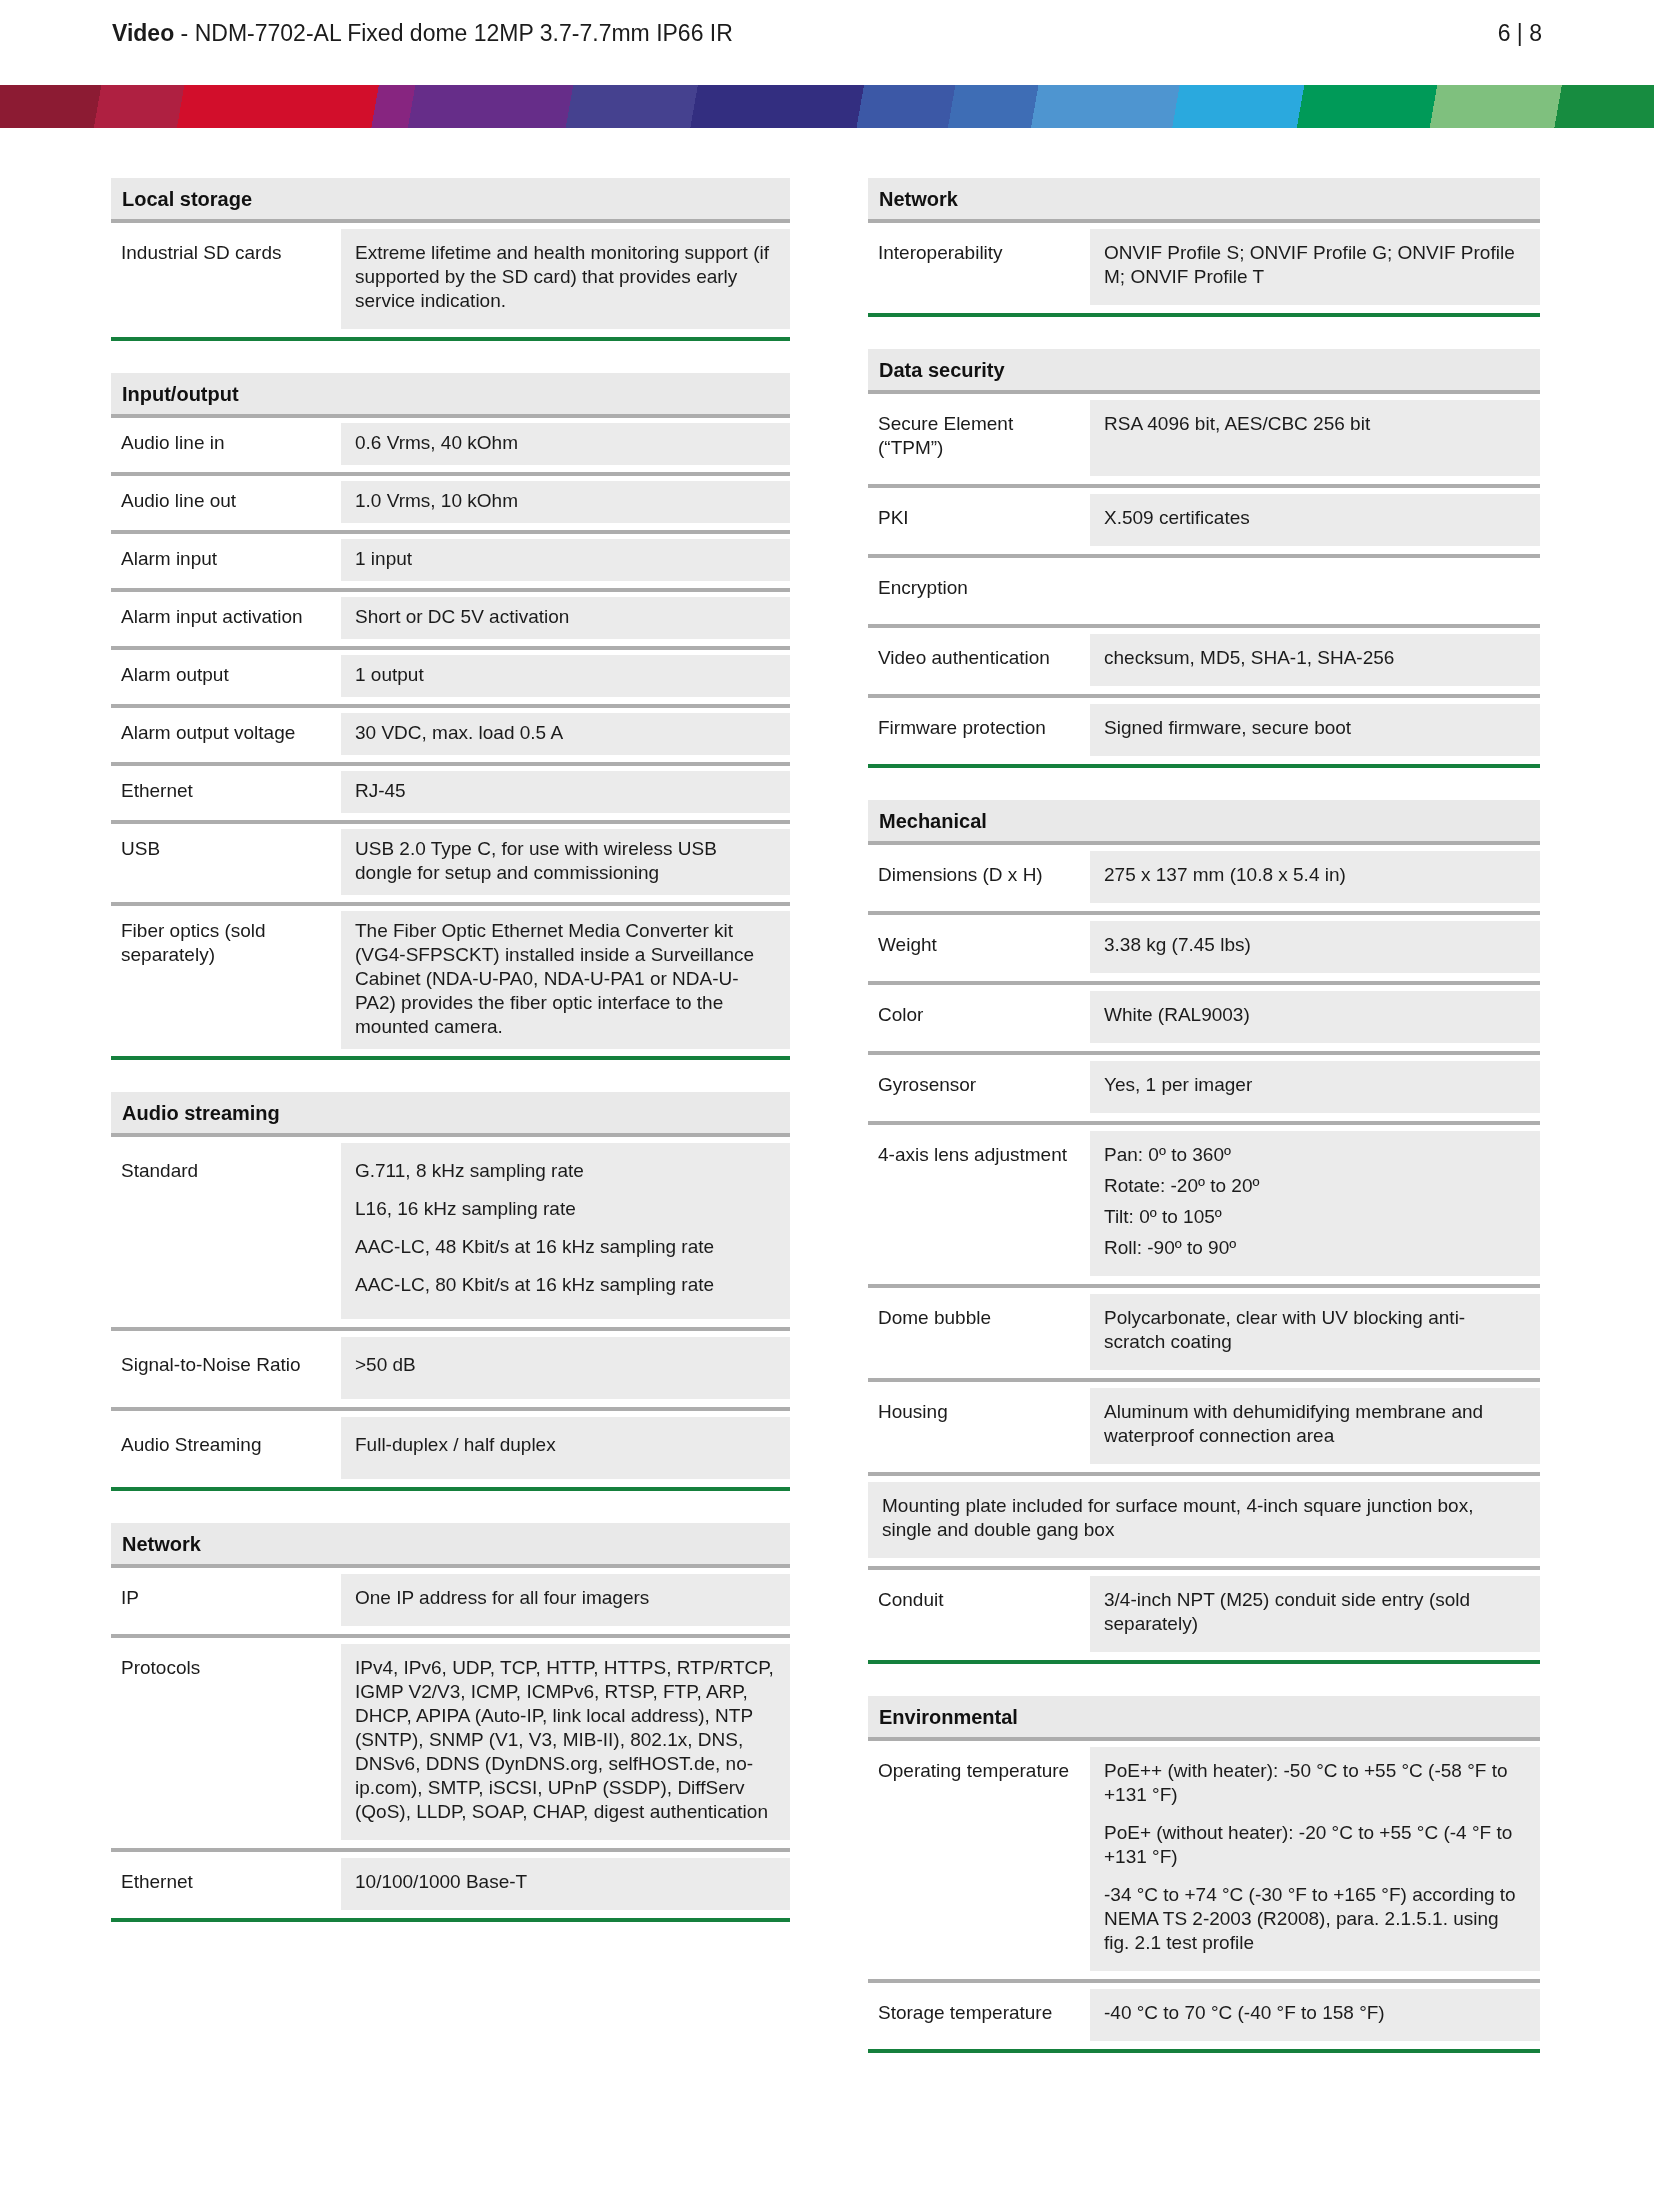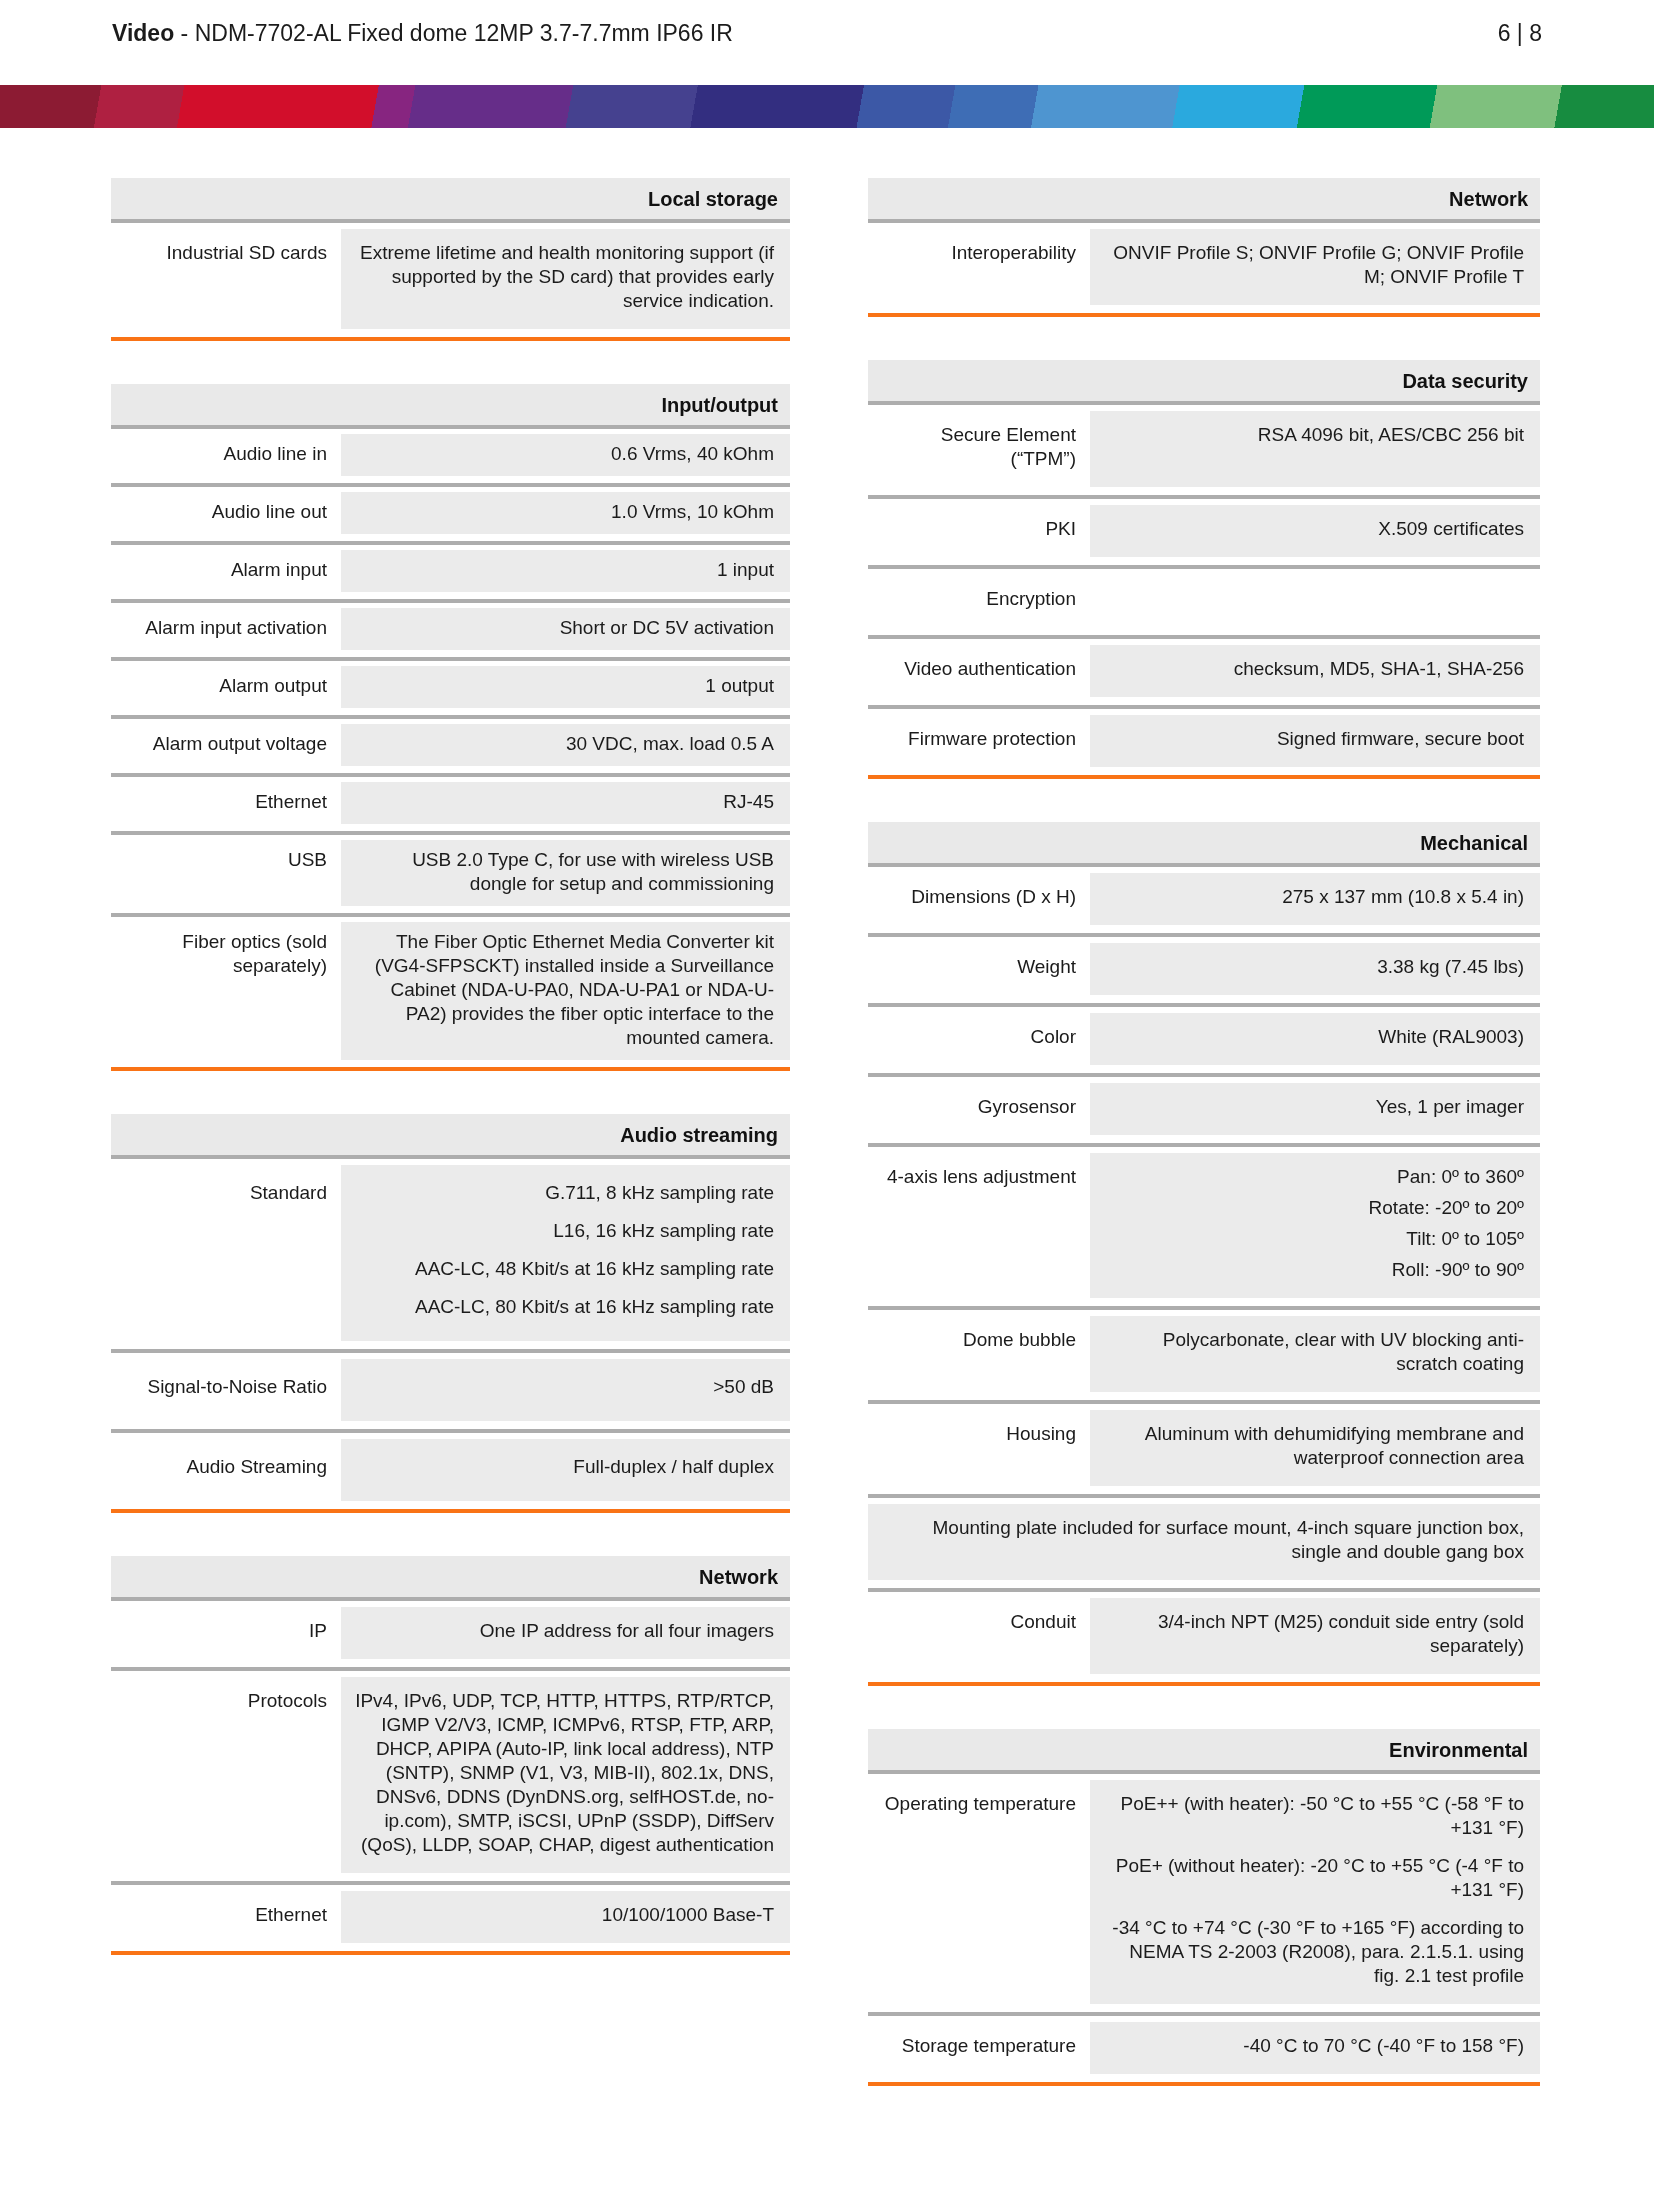--- a/index.html
+++ b/index.html
@@ -24,31 +24,31 @@
     height: 43px; width: 100%;
     margin-top: 38px;
   }
   .content {
     display: grid;
     grid-template-columns: 679px 672px;
     column-gap: 78px;
     padding: 50px 114px 0 111px;
     align-items: start;
   }
-  .spec-section { margin-bottom: 43px; text-align: right; }
+  .spec-section { margin-bottom: 32px; }
   .section-header {
     background: #e9e9e9;
     border-bottom: 4px solid #adadad;
     font-weight: bold;
     font-size: 20px;
     line-height: 24px;
     padding: 9px 12px 8px 11px;
     color: #111111;
   }
-  .rows { border-bottom: 4px solid #f97316; }
+  .rows { border-bottom: 4px solid #15803d; }
   .row { display: flex; }
   .row + .row { border-top: 4px solid #adadad; }
   .row > div { margin: 6px 0 8px 0; }
   .label {
     flex: 0 0 230px;
     background: #ffffff;
     padding: 12px 14px 16px 10px;
     font-size: 19px; line-height: 24px;
   }
   .col-right .label { flex-basis: 222px; }

